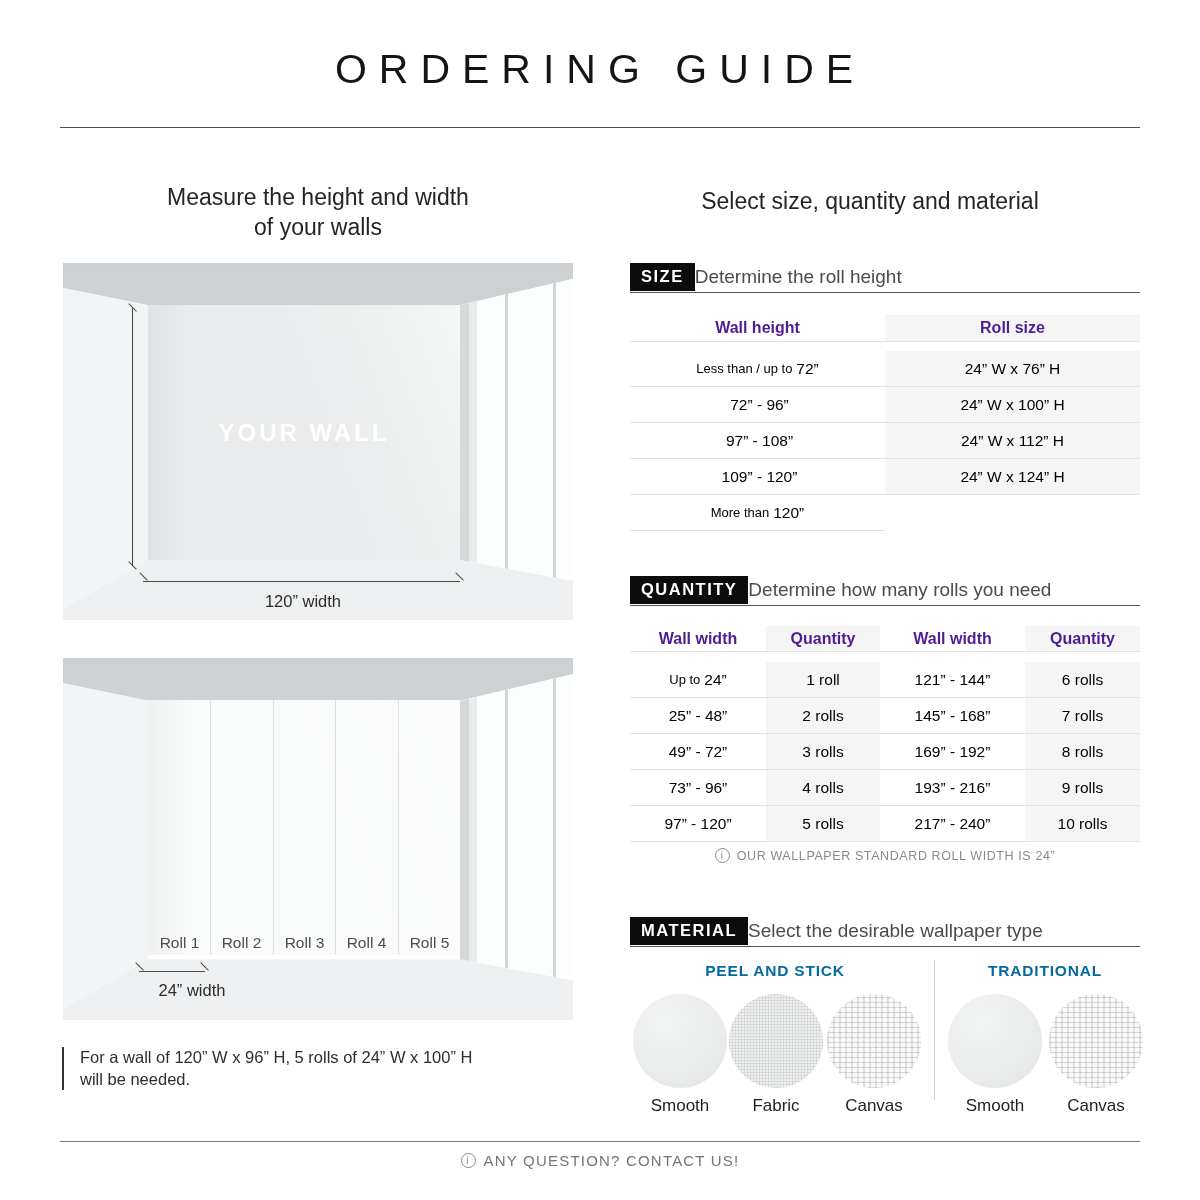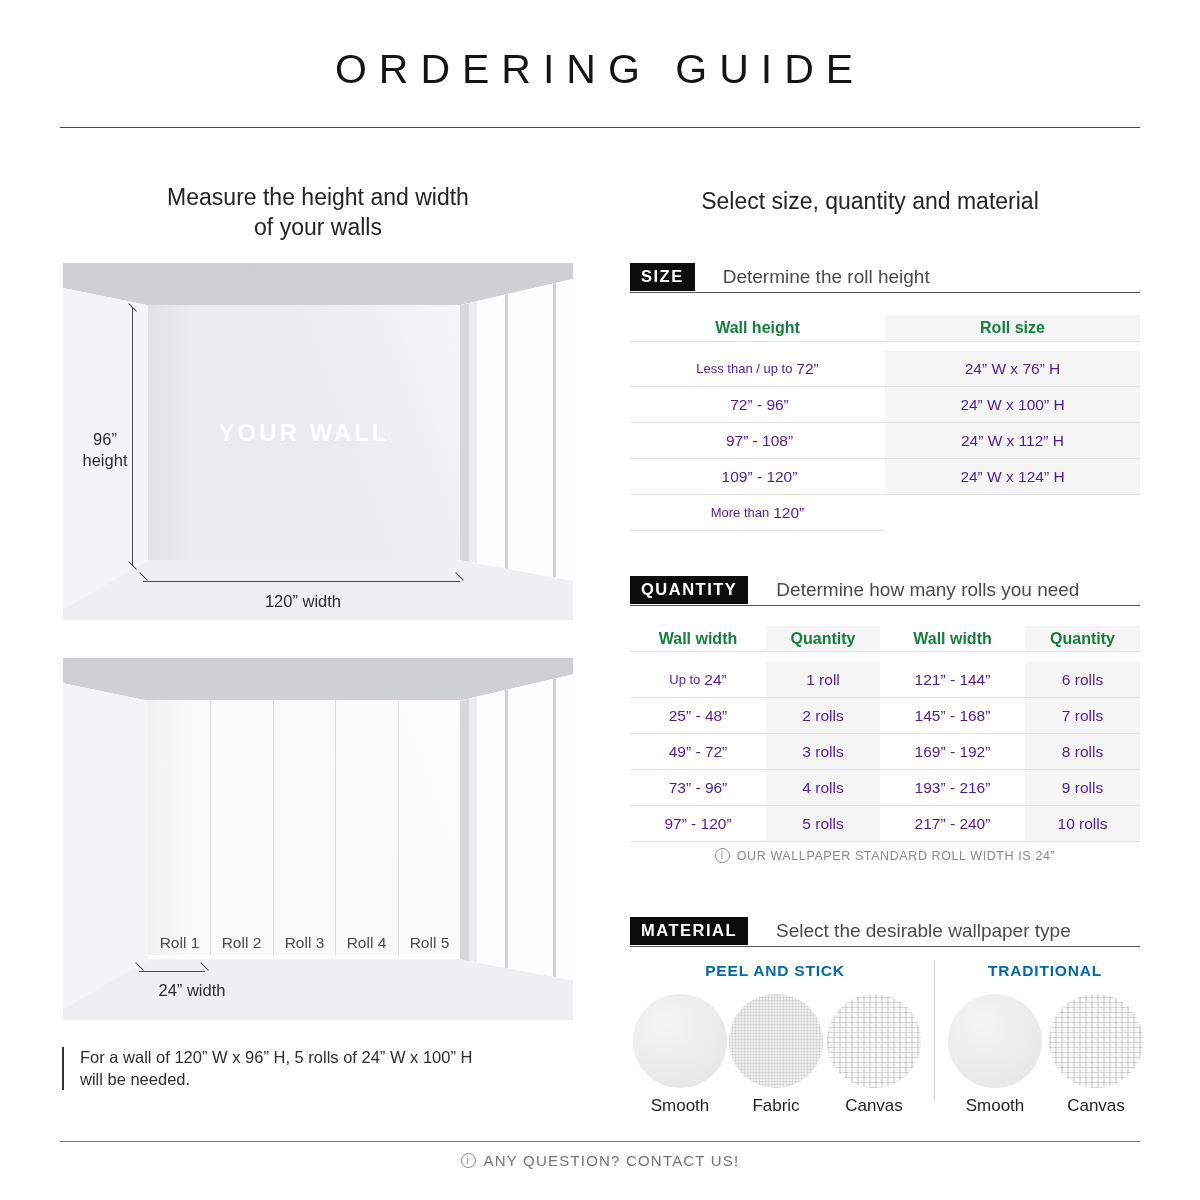--- a/index.html
+++ b/index.html
@@ -61,33 +61,33 @@
   .tick { position:absolute; width:11px; height:1.2px; background:#4a4a4a;
           transform:rotate(45deg); }
   .dim-label { position:absolute; font-size:16.5px; color:#2c2c2c; line-height:21px; text-align:center; }
 
   
   .example { position:absolute; left:62px; top:1047px; border-left:2.5px solid #333;
     padding-left:16px; font-size:16.5px; line-height:21.5px; color:#2e2e2e; }
 
   
   .section-head { position:absolute; left:630px; width:510px; height:31px;
-    display:flex; align-items:center; gap:28px;
+    display:flex; align-items:center; gap:0;
     border-bottom:1.6px solid #565656; }
   .badge { background:#0c0c0c; color:#fff; font-size:16.5px; font-weight:700;
     letter-spacing:1.5px; padding:4px 11px 5px; white-space:nowrap; }
   .sub { font-size:19px; color:#4b4b4b; white-space:nowrap; }
 
   
   .tbl { position:absolute; left:630px; width:510px; display:grid; }
   .cell { display:flex; align-items:center; justify-content:center;
-    border-bottom:1px solid #e3e3e4; font-size:15.5px; color:#4c1d95;
+    border-bottom:1px solid #e3e3e4; font-size:15.5px; color:#000000;
     text-align:center; }
   .cell .pfx { font-size:13px; margin-right:4px; }
-  .cell.hd { font-size:16px; font-weight:700; color:#15803d; }
+  .cell.hd { font-size:16px; font-weight:700; color:#4c1d95; }
   .cell.gray { background:#f5f5f6; }
   .cell.small-2l { font-size:13px; line-height:15px; padding:0 55px; }
 
   .size-tbl { top:315px; grid-template-columns:255px 255px; grid-auto-rows:36px; }
   .size-tbl .cell.hd { height:27px; }
   .qty-tbl { top:626px; grid-template-columns:136px 114px 145px 115px; grid-auto-rows:36px; }
   .qty-tbl .cell.hd { height:26px; }
 
   
   .note { position:absolute; left:630px; top:848px; width:510px;
@@ -136,24 +136,20 @@
   <div class="floor"></div>
   <div class="wwall"></div>
   <div class="bwall">
     <div class="sheen"></div>
     <div class="your-wall">YOUR WALL</div>
   </div>
   <div class="dim-line-v" style="left:69px; top:45px; height:257px;">
     <span class="tick" style="left:-5px; top:-1px;"></span>
     <span class="tick" style="left:-5px; bottom:-1px;"></span>
   </div>
-  <div class="dim-label" style="left:4px; top:166px; width:76px;">
-    <div>96”</div>
-    <div>height</div>
-  </div>
   <div class="dim-line-h" style="left:80px; top:318px; width:317px;">
     <span class="tick" style="left:-5px; top:-5px; height:1.2px; width:11px; transform:rotate(45deg);"></span>
     <span class="tick" style="right:-5px; top:-5px;"></span>
   </div>
   <div class="dim-label" style="left:150px; top:328px; width:180px;">120” width</div>
 </div>
 
 <div class="room room2">
   <div class="ceil"></div>
   <div class="lwall"></div>

